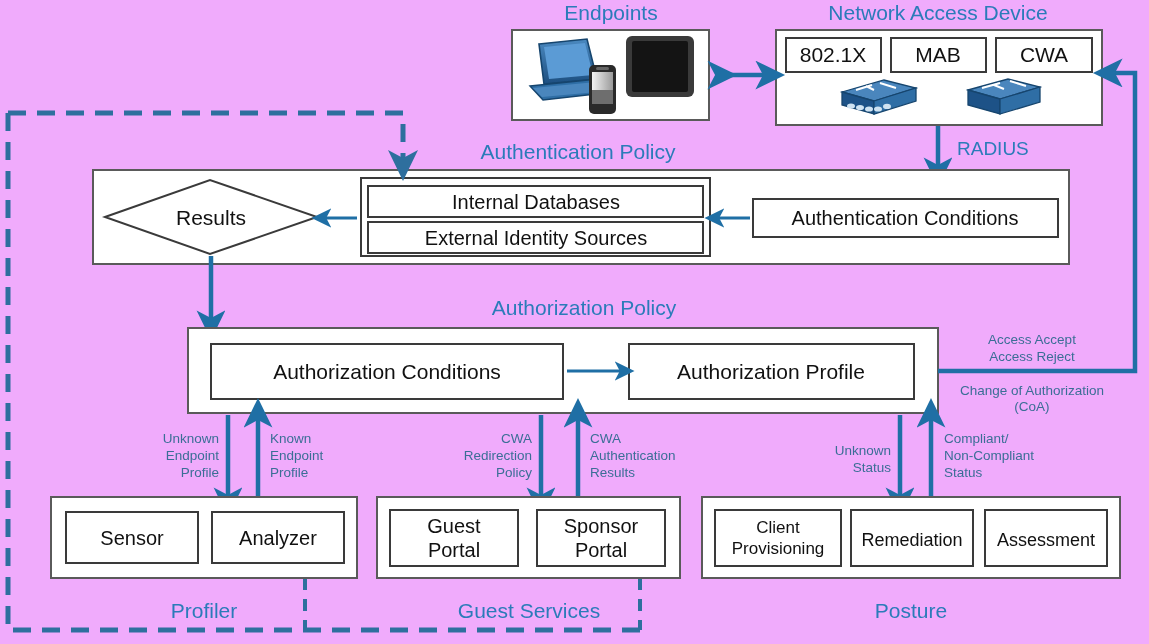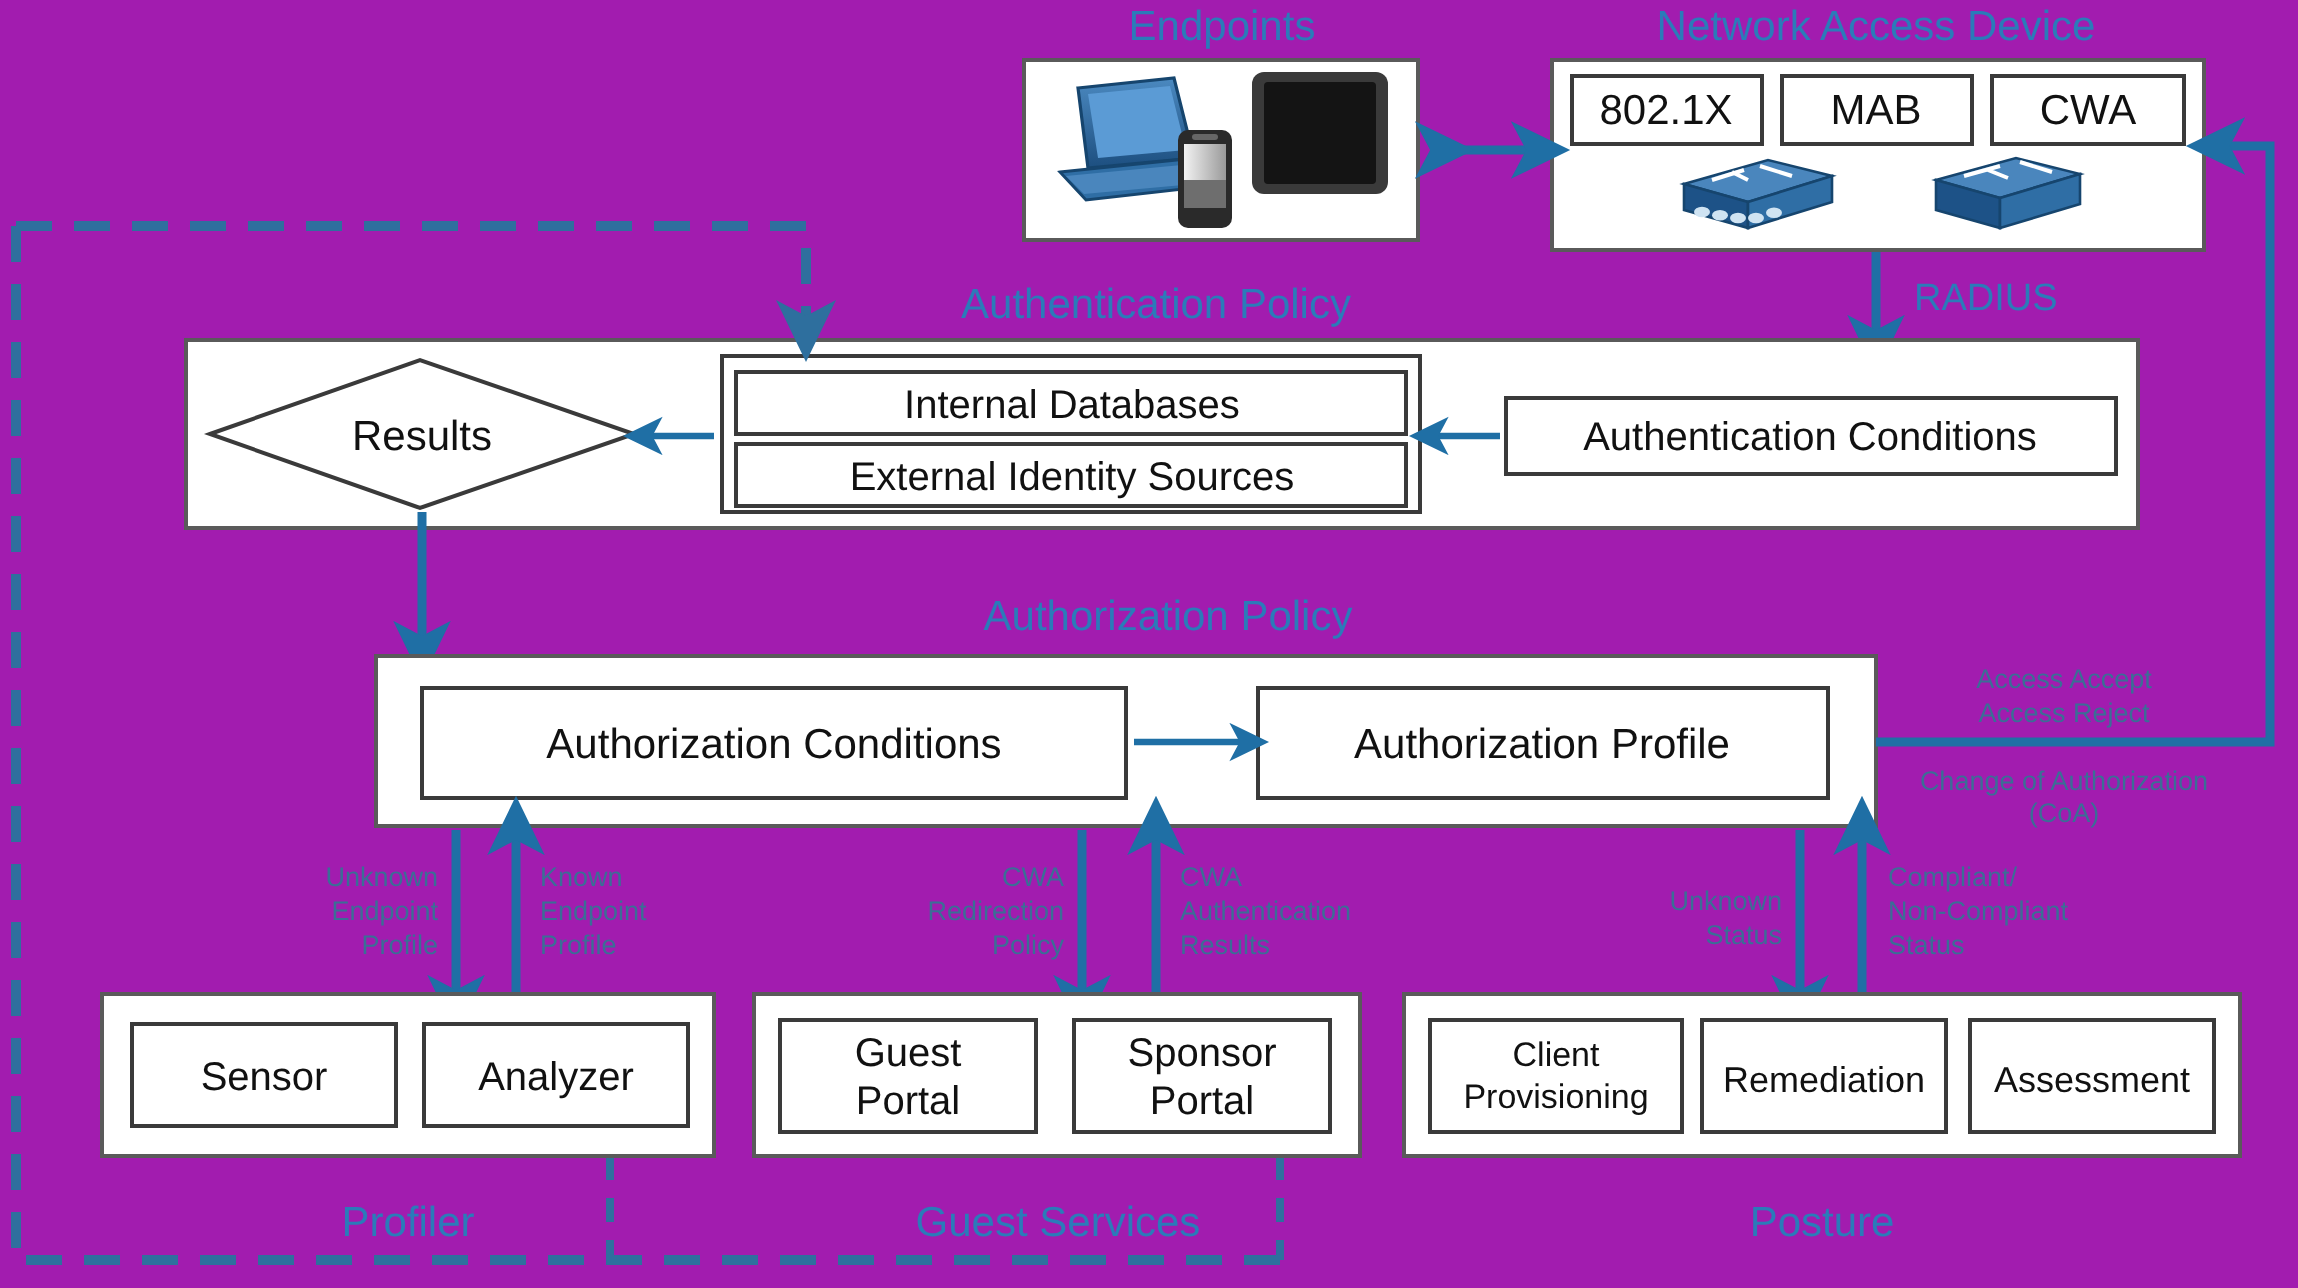--- a/index.html
+++ b/index.html
@@ -1,18 +1,18 @@
 <!DOCTYPE html>
 <html><head>
 <meta charset="utf-8">
 <style>
   html,body{margin:0;padding:0;background:#ffffff;}
   body{width:1149px;height:644px;overflow:hidden;
        font-family:"Liberation Sans","DejaVu Sans",sans-serif;}
-  #stage{position:relative;width:1149px;height:644px;background:#a21caf;}
+  #stage{position:relative;width:1149px;height:644px;background:#f0abfc;}
   svg#canvas{position:absolute;left:0;top:0;width:1149px;height:644px;}
   .blue-title{fill:#2b7bb9;font-size:21px;font-family:"Liberation Sans",sans-serif;}
   .blue-lbl{fill:#3b6e96;font-size:13.5px;font-family:"Liberation Sans",sans-serif;}
   .blue-lbl-b{fill:#2b7bb9;font-size:19px;font-family:"Liberation Sans",sans-serif;}
   .blk{fill:#111;font-family:"Liberation Sans",sans-serif;}
   .bx{fill:#ffffff;stroke:#5a5a5a;stroke-width:2;}
   .bx-in{fill:#ffffff;stroke:#3a3a3a;stroke-width:2;}
   .arw{stroke:#1f6fa5;stroke-width:4.5;fill:none;}
   .arw-thin{stroke:#1f6fa5;stroke-width:3.2;fill:none;}
   .dash{stroke:#2e6f9e;stroke-width:5;fill:none;stroke-dasharray:18 11;stroke-linecap:butt;}

